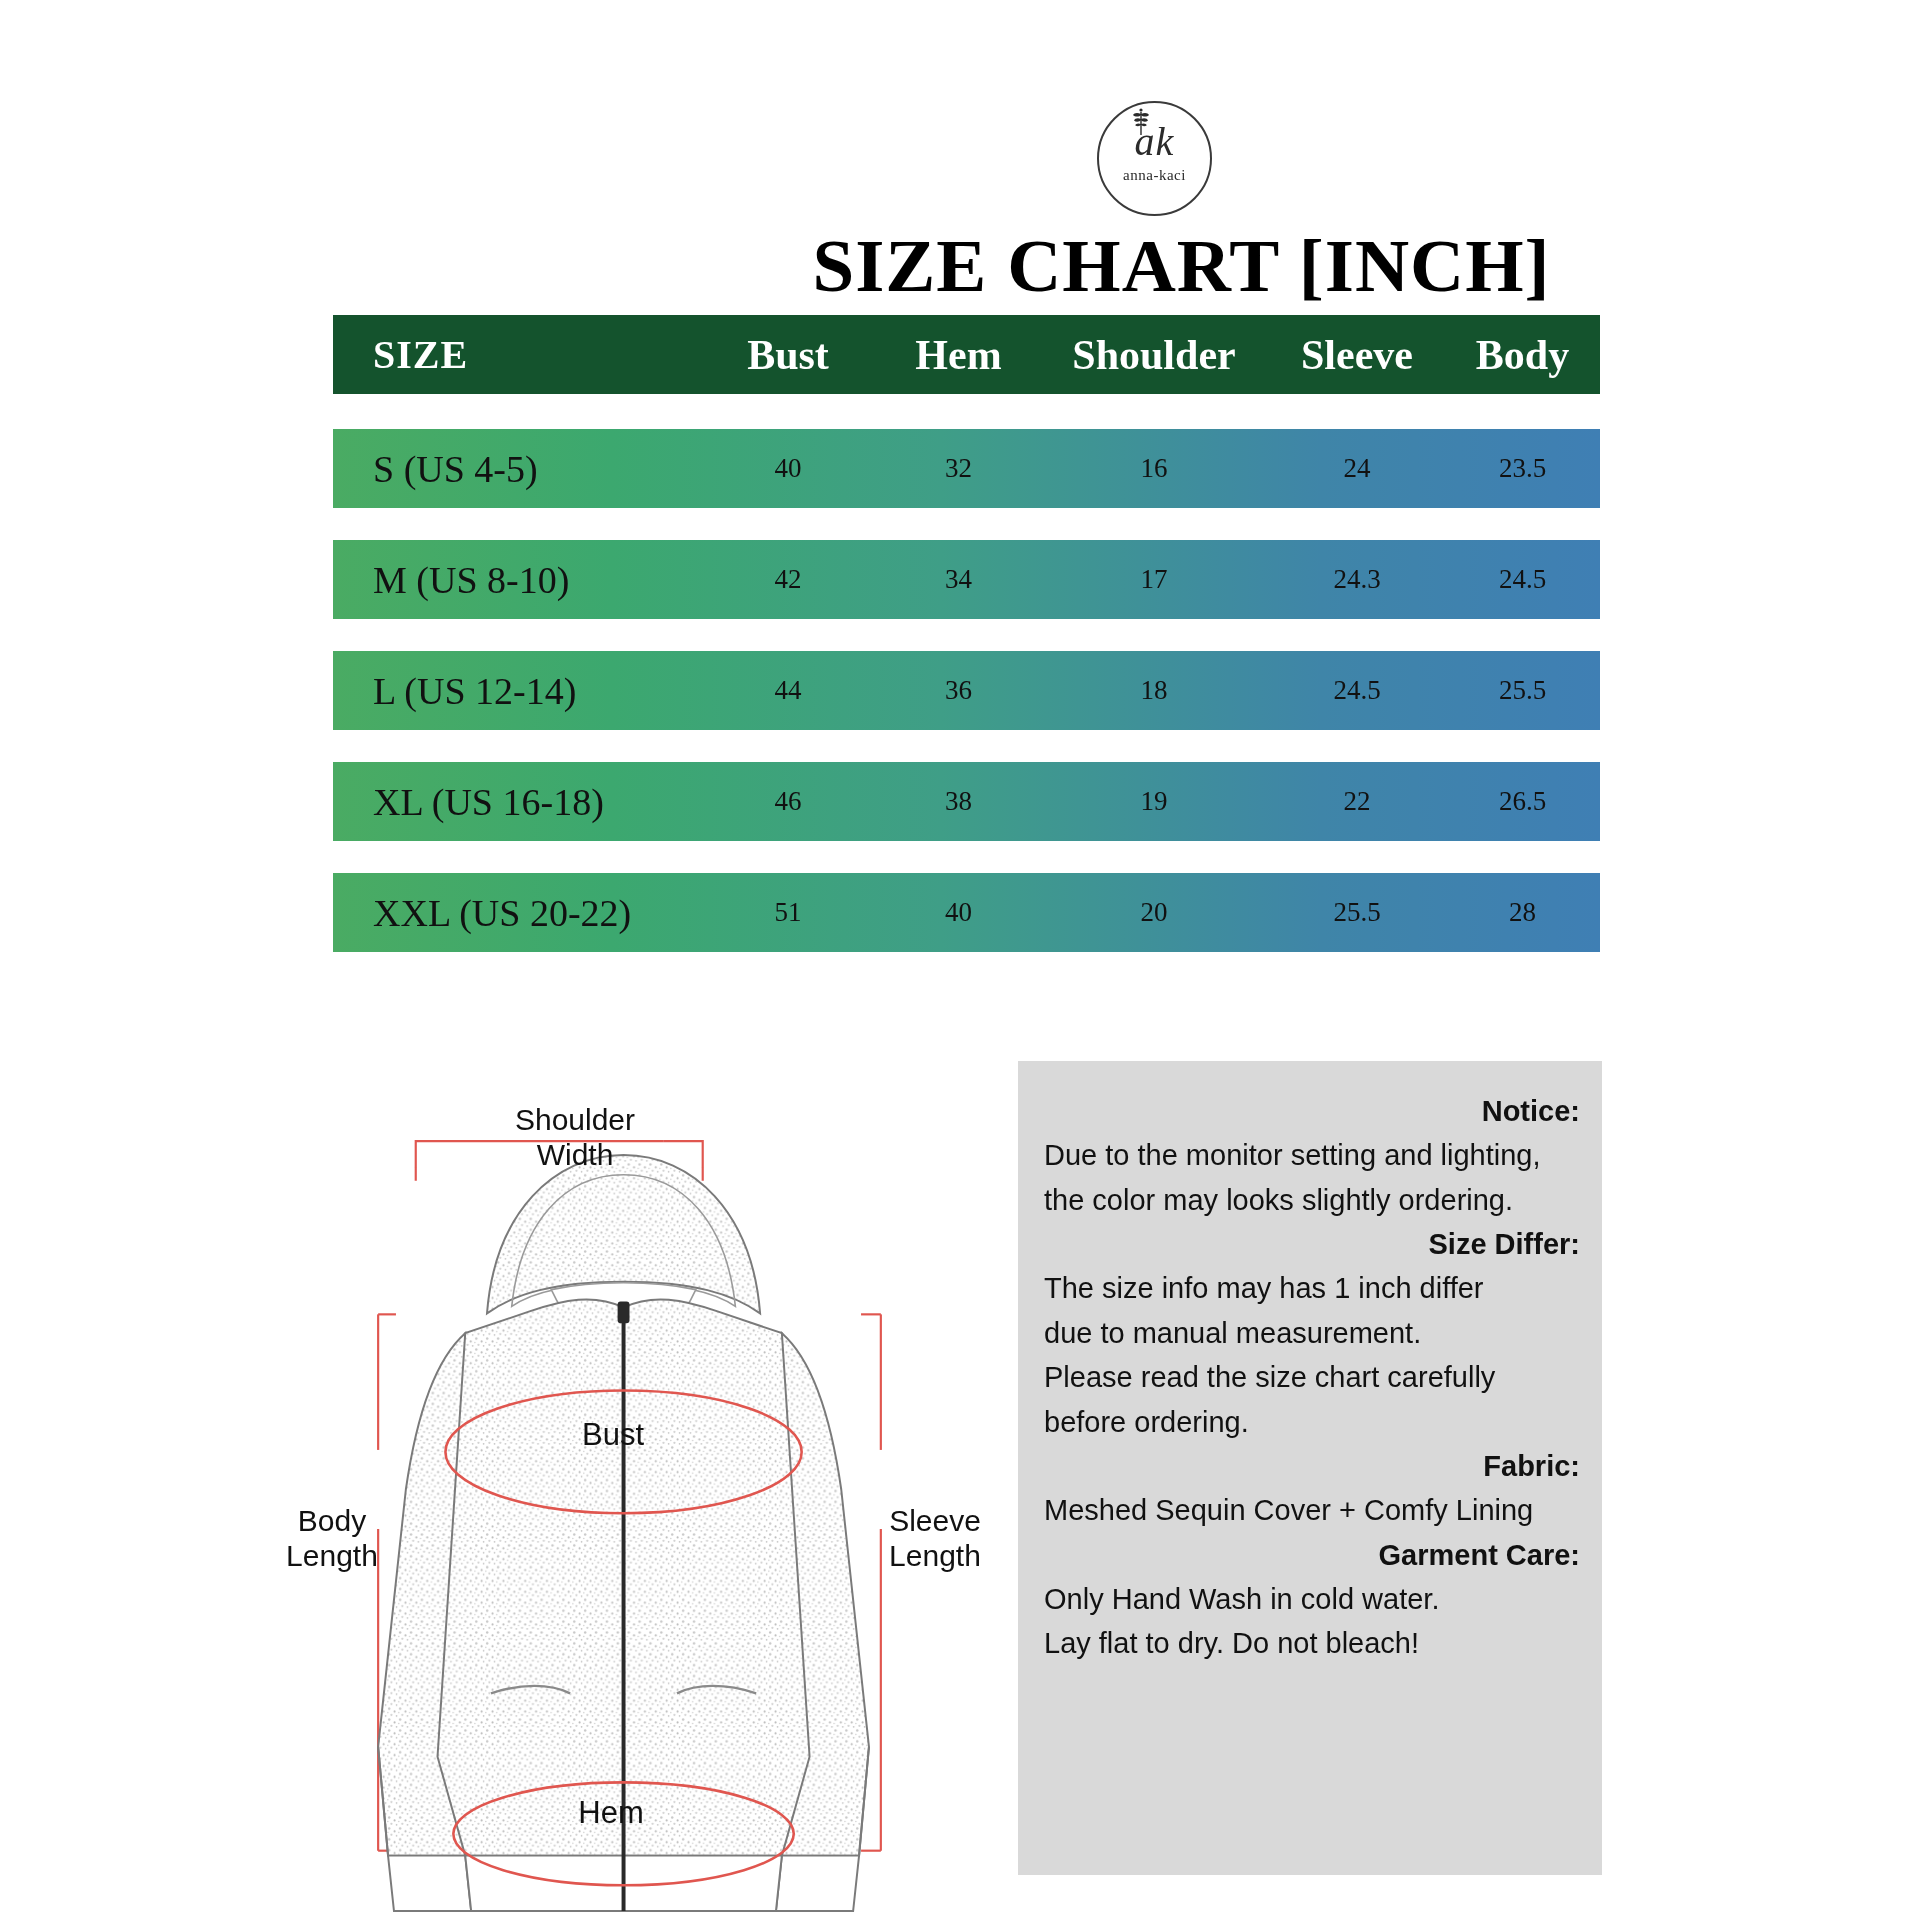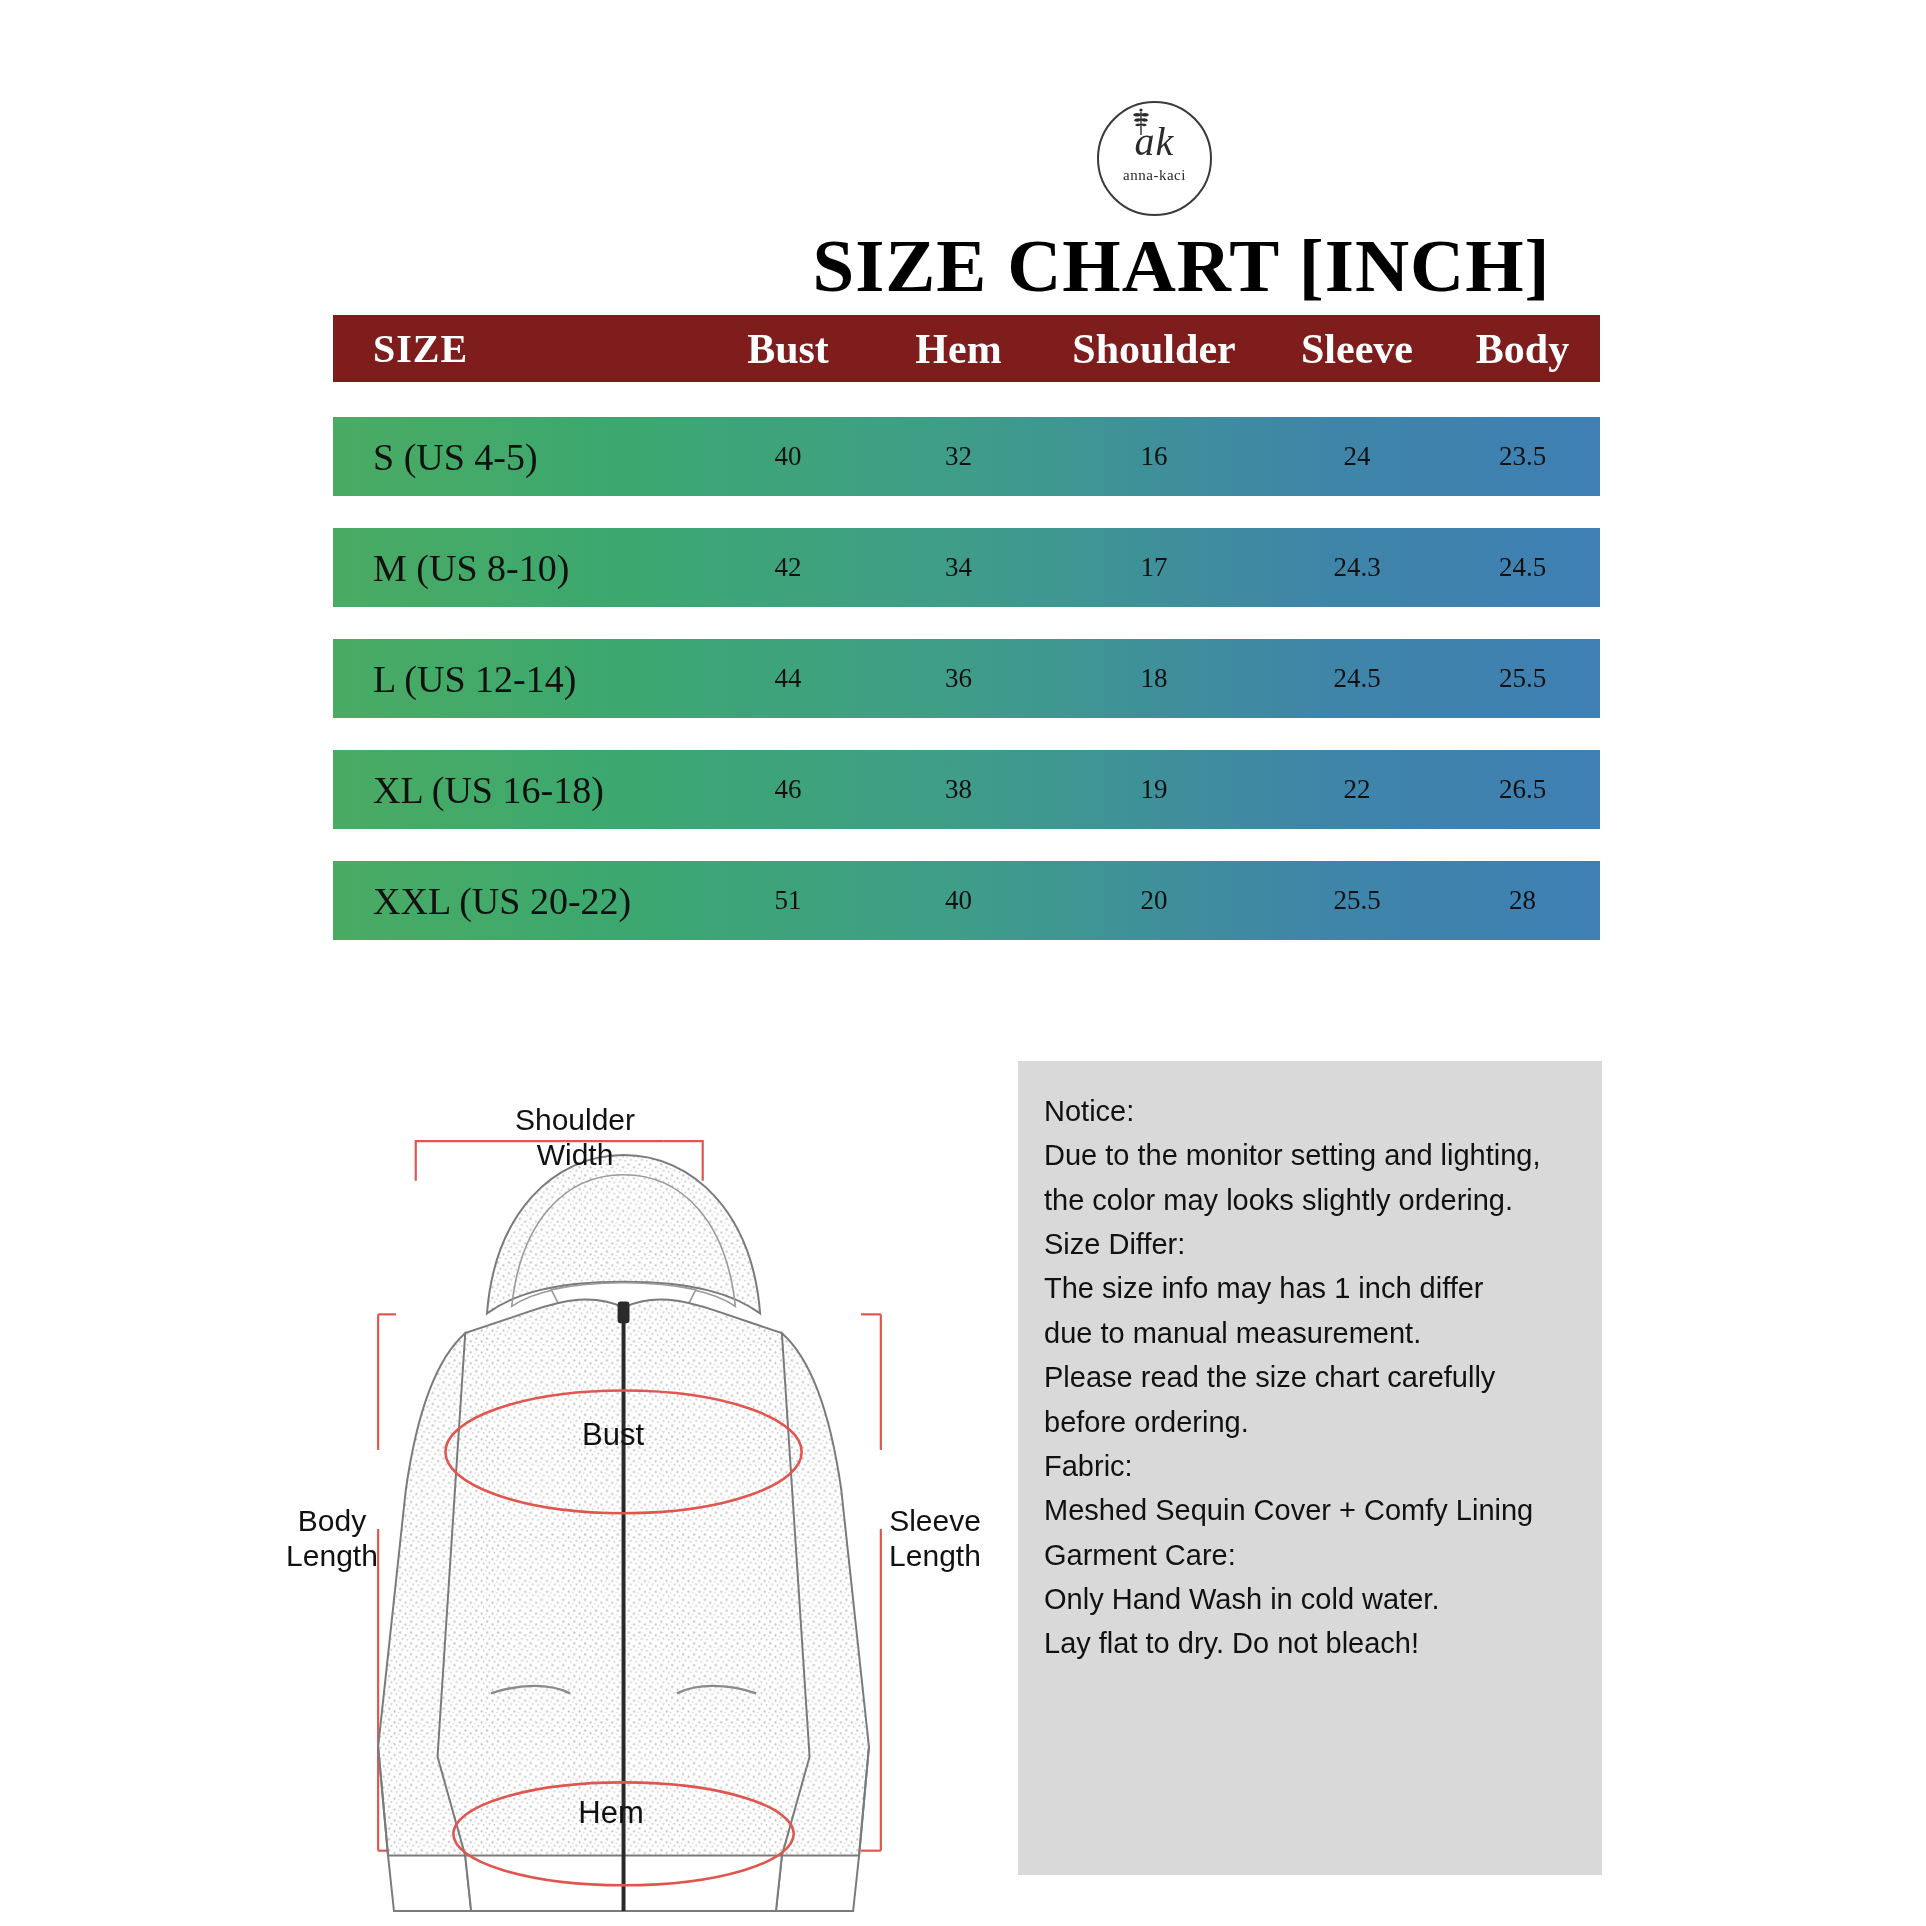--- a/index.html
+++ b/index.html
@@ -92,22 +92,22 @@
     top: 315px;
     width: 1267px;
   }
   .row {
     display: flex;
     align-items: center;
     height: 79px;
     margin-bottom: 32px;
   }
   .row.header-row {
-    height: 67px;
-    background: #7f1d1d;
+    height: 79px;
+    background: #14532d;
     margin-bottom: 35px;
   }
   .row.data-row {
     background: linear-gradient(to right, #4aab63 0%, #3ca86f 22%, #3f9e87 48%, #3f85a8 78%, #3f7fb4 100%);
   }
   .cell {
     font-family: "Liberation Serif", serif;
     text-align: center;
     color: #111111;
     font-size: 27px;
@@ -184,21 +184,22 @@
     box-sizing: border-box;
   }
   #notice p {
     margin: 0;
     font-family: "Liberation Sans", sans-serif;
     font-size: 29px;
     line-height: 1.53;
     color: #111111;
   }
   #notice p.hd {
-    font-weight: normal;
+    font-weight: bold;
+    text-align: right;
   }
 </style>
 </head>
 <body>
 
 <div id="header">
 
   <div id="logo">
     <div class="ring"></div>
     <svg class="leaf" viewBox="0 0 26 30">

